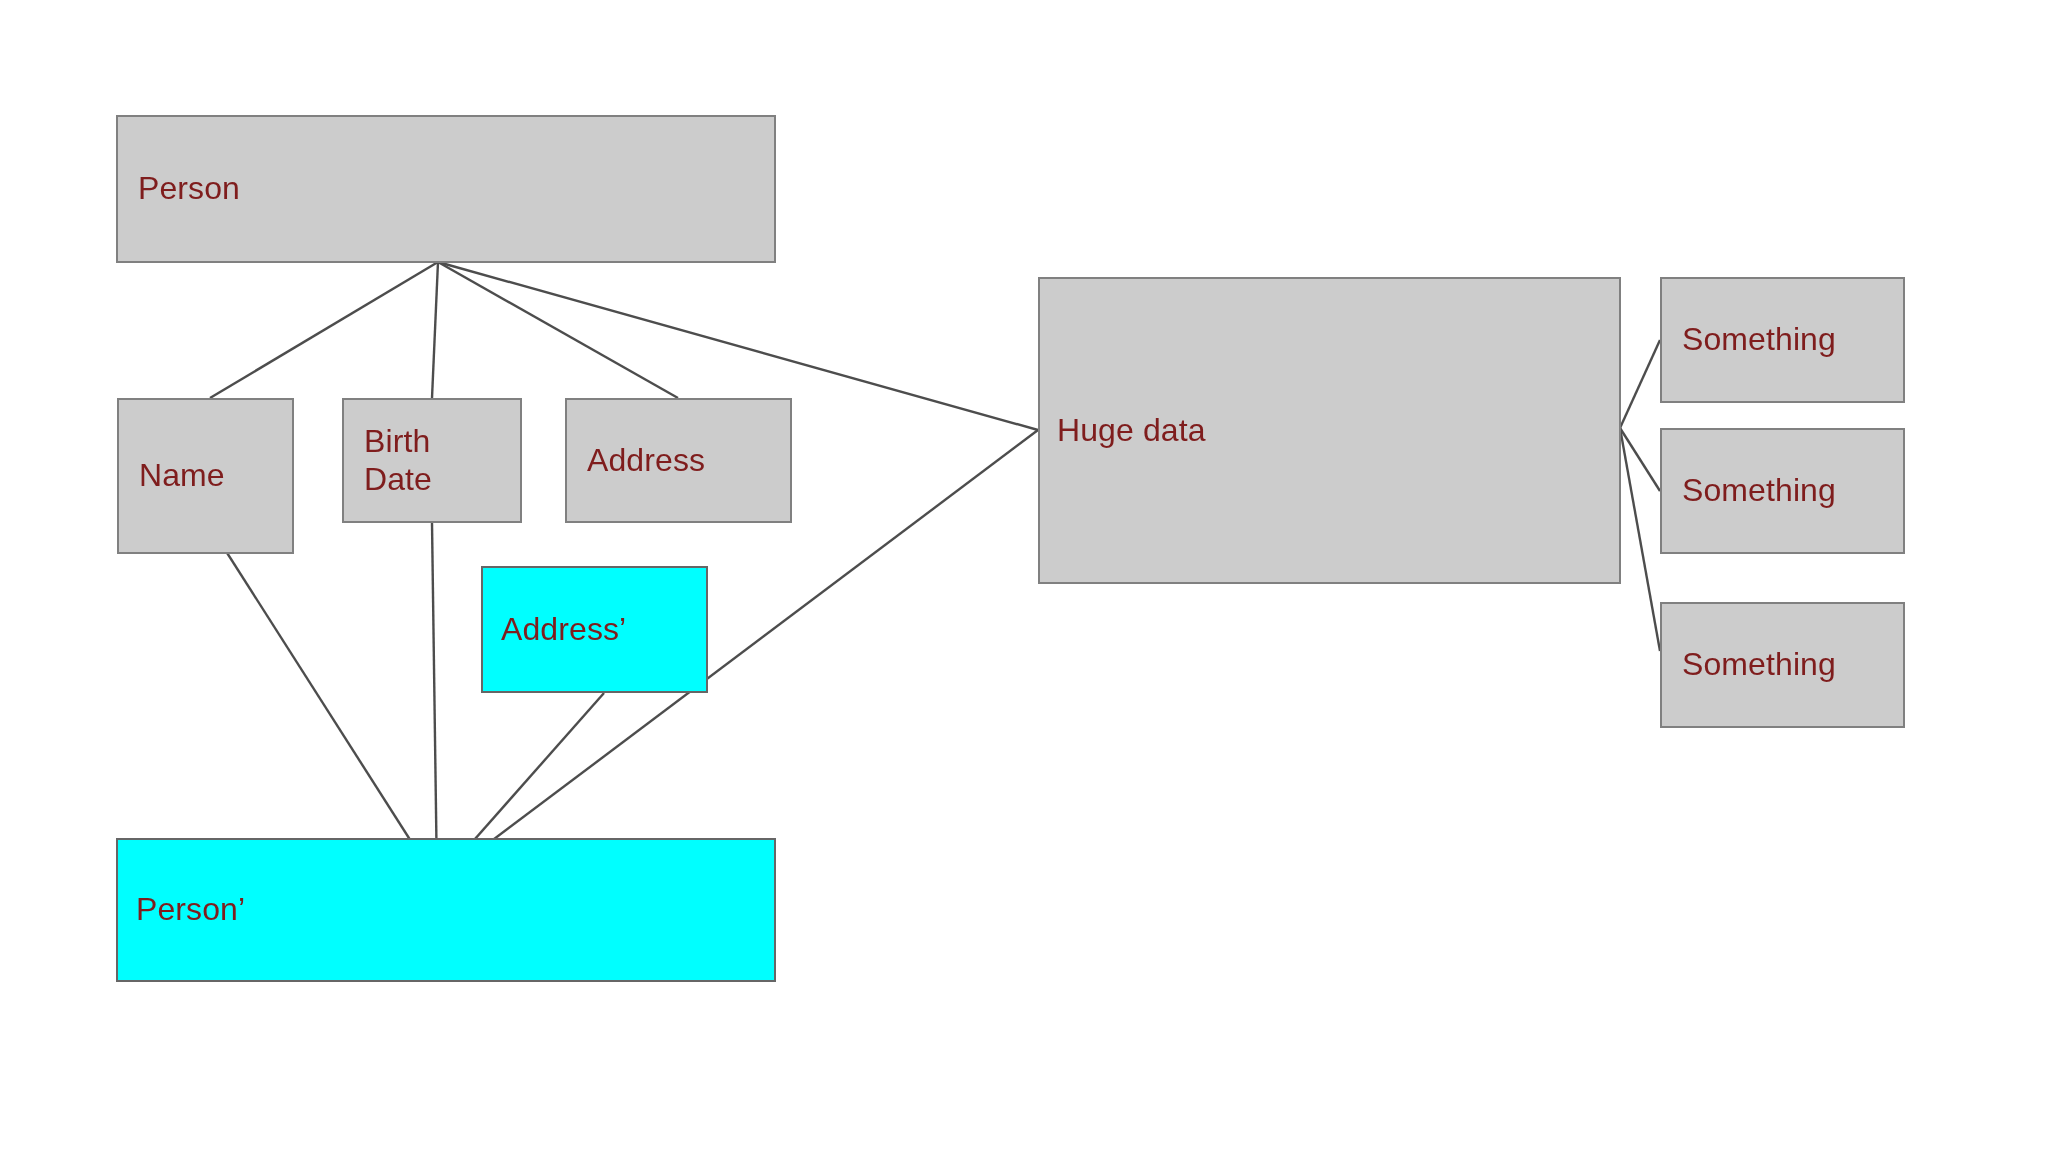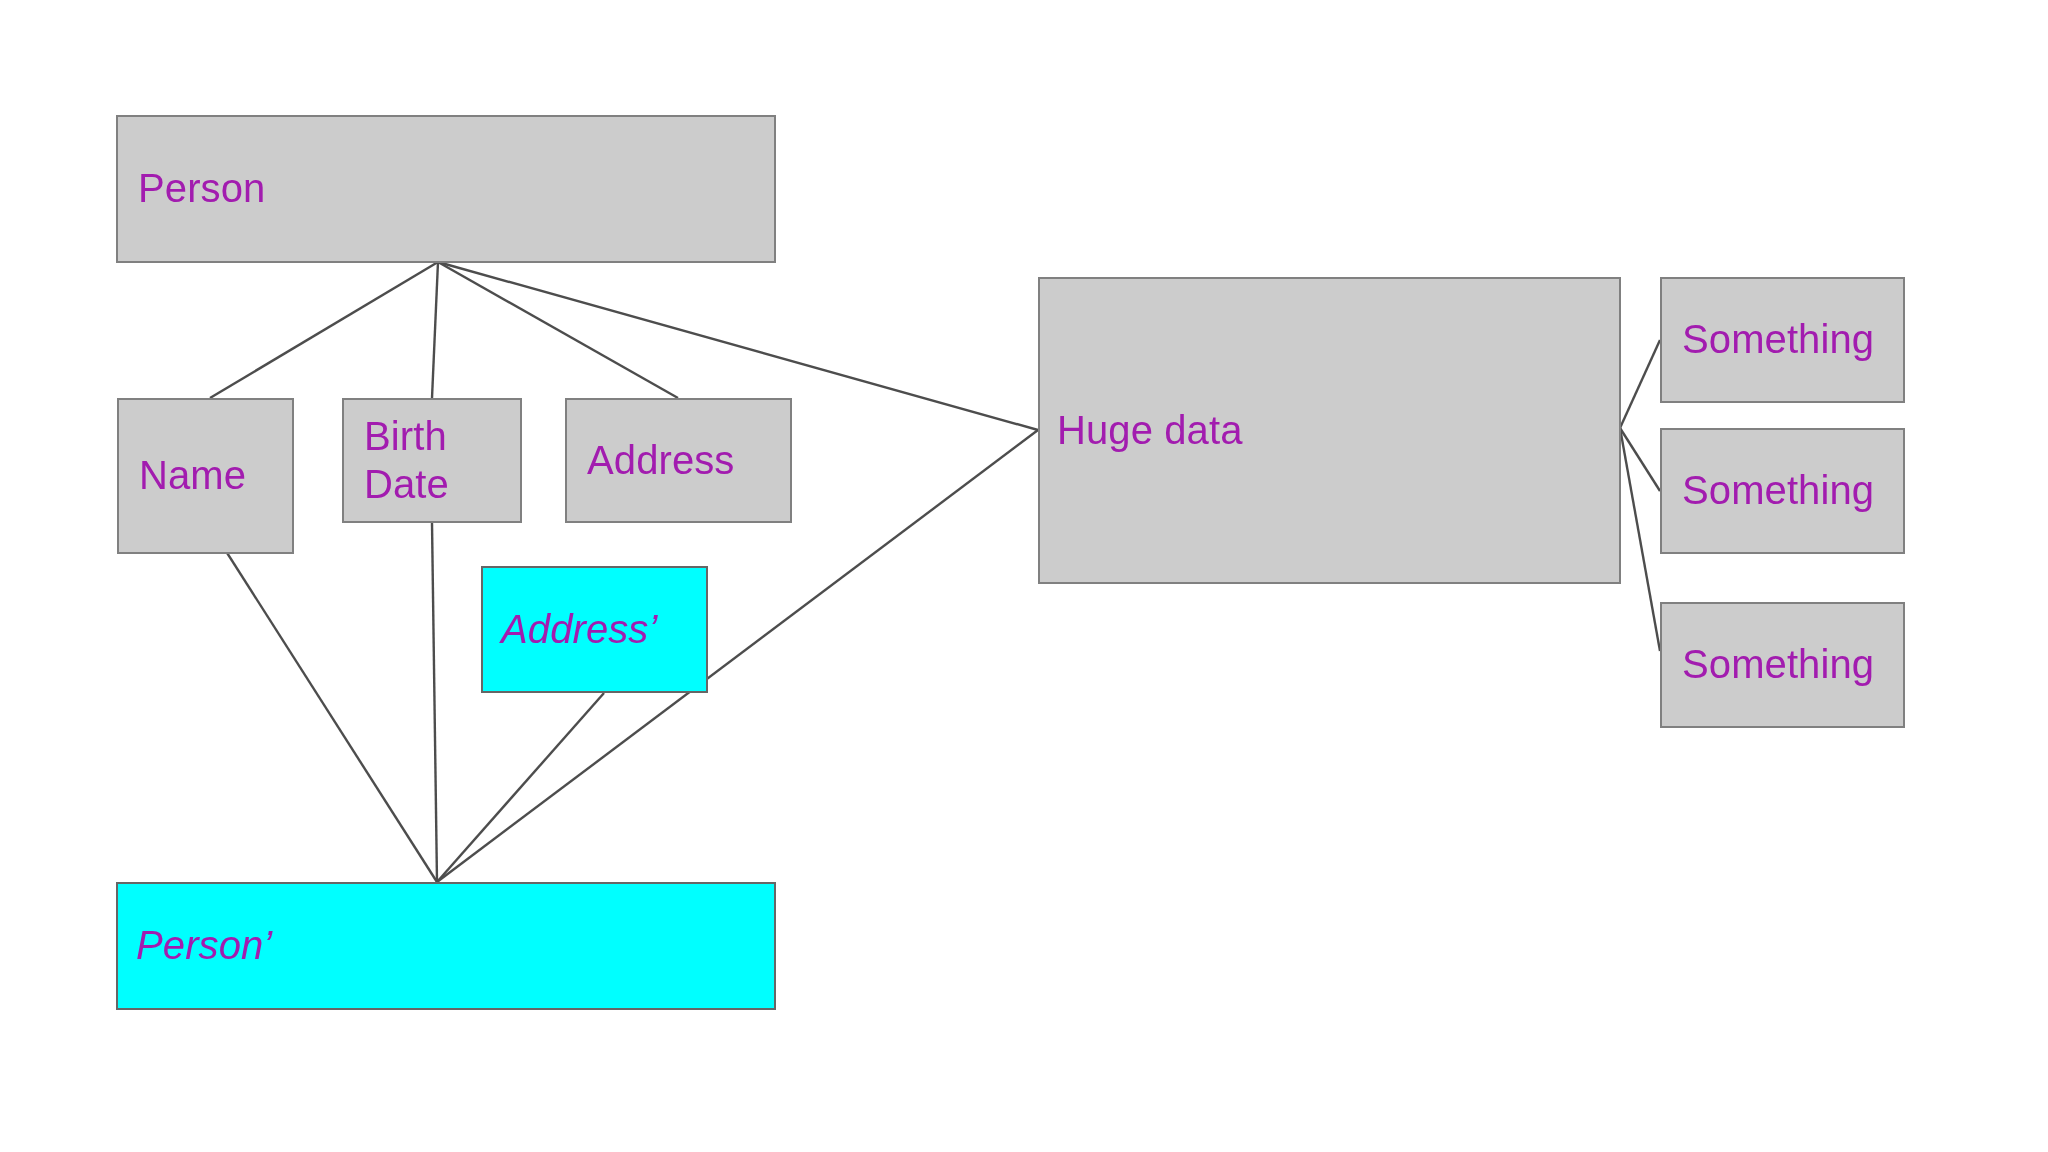--- a/index.html
+++ b/index.html
@@ -29,43 +29,42 @@
     pointer-events: none;
   }
   .node {
     position: absolute;
     box-sizing: border-box;
     display: flex;
     flex-direction: column;
     justify-content: center;
     border-style: solid;
     border-width: 2px;
-    font-size: 40px;
+    font-size: 32px;
     line-height: 1.18;
-    color: #a21caf;
+    color: #7f1d1d;
     letter-spacing: 0.1px;
     white-space: pre-line;
   }
   .node.gray {
     background: #cccccc;
     border-color: #808080;
   }
   .node.cyan {
     background: #00ffff;
     border-color: #666666;
   }
   .node .node-label {
     display: block;
   }
   .pad-left {
     padding-left: 20px;
   }
   .pad-left-sm {
     padding-left: 18px;
-    font-style: italic;
   }
 </style>
 </head>
 <body>
 
 <div id="canvas">
 
   <svg id="edges" viewBox="0 0 2048 1152" width="2048" height="1152" xmlns="http://www.w3.org/2000/svg">
       <line x1="438" y1="262" x2="210" y2="398" stroke="#4d4d4d" stroke-width="2.4" shape-rendering="geometricPrecision"></line>
       <line x1="438" y1="262" x2="432" y2="398" stroke="#4d4d4d" stroke-width="2.4" shape-rendering="geometricPrecision"></line>
@@ -80,20 +79,20 @@
       <line x1="1620" y1="428" x2="1660" y2="651" stroke="#4d4d4d" stroke-width="2.4" shape-rendering="geometricPrecision"></line>
     </svg>
 
   <div id="nodes">
       <div class="node gray pad-left" style="left: 116px; top: 115px; width: 660px; height: 148px; background: rgb(204, 204, 204);"><span class="node-label">Person</span></div>
       <div class="node gray pad-left" style="left: 117px; top: 398px; width: 177px; height: 156px; background: rgb(204, 204, 204);"><span class="node-label">Name</span></div>
       <div class="node gray pad-left" style="left: 342px; top: 398px; width: 180px; height: 125px; background: rgb(204, 204, 204);"><span class="node-label">Birth
 Date</span></div>
       <div class="node gray pad-left" style="left: 565px; top: 398px; width: 227px; height: 125px; background: rgb(204, 204, 204);"><span class="node-label">Address</span></div>
       <div class="node cyan pad-left-sm" style="left: 481px; top: 566px; width: 227px; height: 127px; background: rgb(0, 255, 255);"><span class="node-label">Address’</span></div>
-      <div class="node cyan pad-left-sm" style="left: 116px; top: 882px; width: 660px; height: 128px; background: rgb(0, 255, 255); justify-content: center;"><span class="node-label">Person’</span></div>
+      <div class="node cyan pad-left-sm" style="left: 116px; top: 838px; width: 660px; height: 144px; background: rgb(0, 255, 255); justify-content: center;"><span class="node-label">Person’</span></div>
       <div class="node gray pad-left" style="left: 1038px; top: 277px; width: 583px; height: 307px; background: rgb(204, 204, 204); padding-left: 17px;"><span class="node-label">Huge data</span></div>
       <div class="node gray pad-left" style="left: 1660px; top: 277px; width: 245px; height: 126px; background: rgb(204, 204, 204);"><span class="node-label">Something</span></div>
       <div class="node gray pad-left" style="left: 1660px; top: 428px; width: 245px; height: 126px; background: rgb(204, 204, 204);"><span class="node-label">Something</span></div>
       <div class="node gray pad-left" style="left: 1660px; top: 602px; width: 245px; height: 126px; background: rgb(204, 204, 204);"><span class="node-label">Something</span></div>
     </div>
 
 </div>
 
 </body></html>

